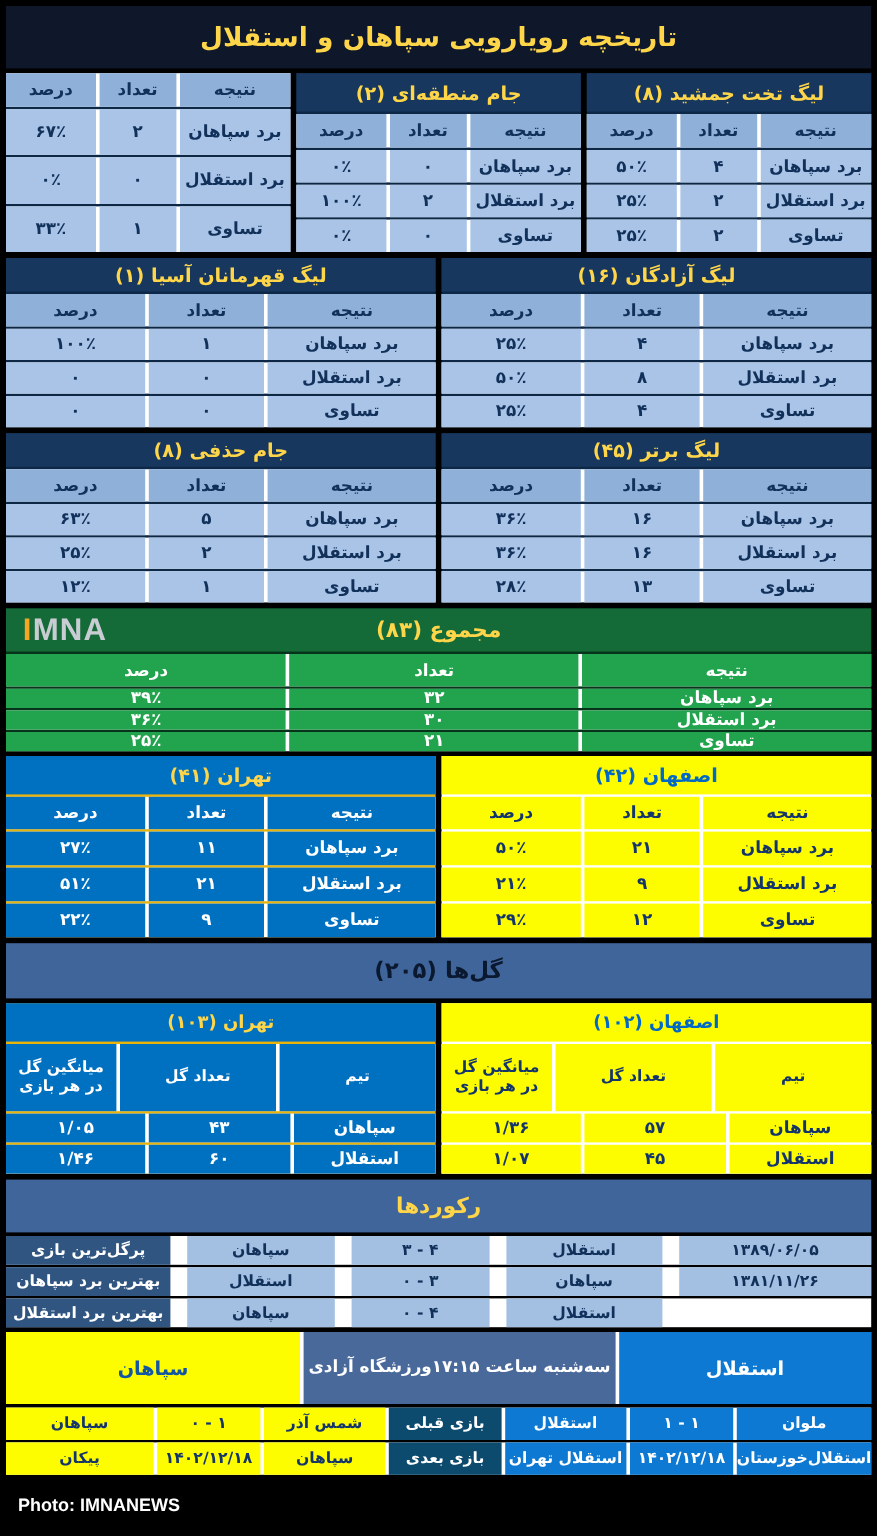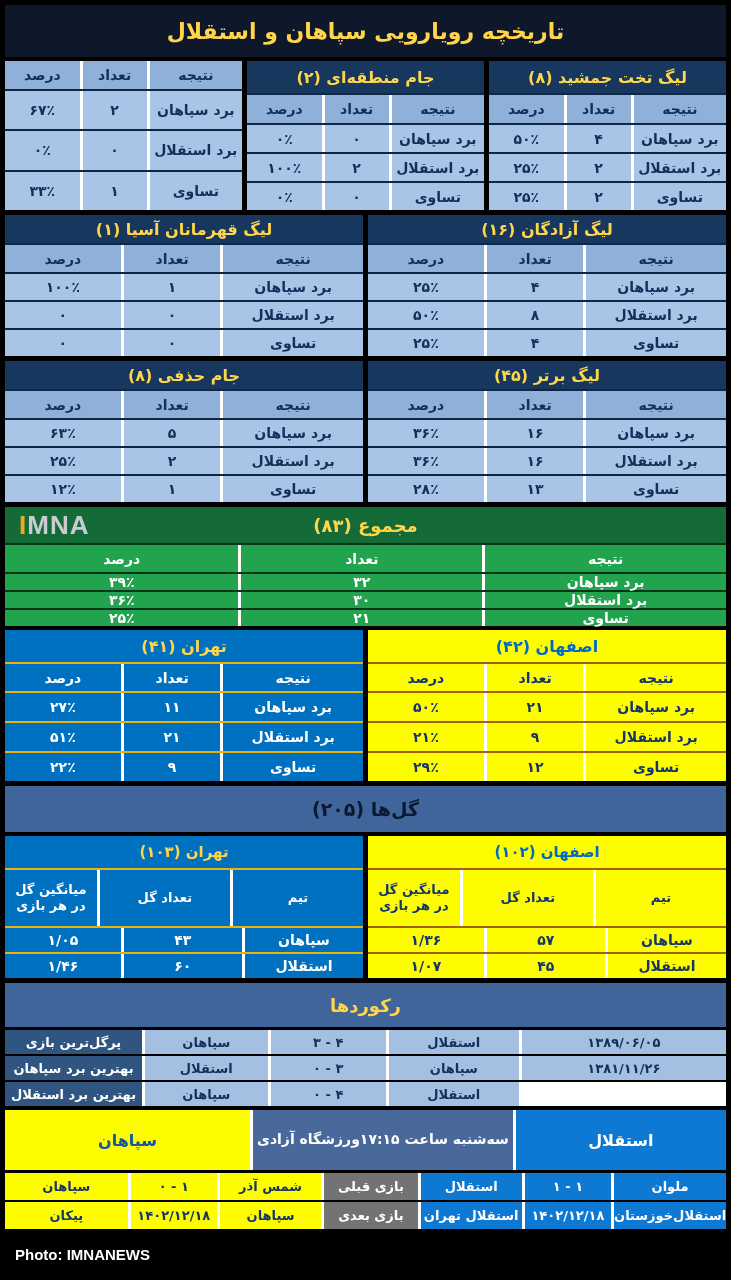--- a/index.html
+++ b/index.html
@@ -33,56 +33,56 @@
   .total .c{background:#21a44d;color:#fff}
   .total .c1,.total .c2{flex:0 0 33.4%}
   .logo{position:absolute;left:14px;top:50%;transform:translateY(-50%);direction:ltr;
     font-family:"Liberation Sans",sans-serif;font-size:26px;letter-spacing:1px}
   .logo .li{color:#f5a623}.logo .lr{color:#c9cdd3}
 
   
   .vblue{background:#eab308}
   .vblue .thead{background:#0071c1;color:#ffd64a}
   .vblue .c{background:#0071c1;color:#fff}
-  .vyellow{background:#a16207}
+  .vyellow{background:#ffffff}
   .vyellow .thead{background:#fdfd00;color:#0068c5}
   .vyellow .c{background:#fdfd00;color:#14356b}
 
   
   .band{flex:none;display:flex;align-items:center;justify-content:center;background:#40659a}
   .goals-title{height:46px;color:#0a1830;font-size:19px}
   .rec-title{height:44px;color:#ffd64a;font-size:18px}
   .gsec{height:142px}
   .gsec .thead{height:32px;font-size:15px}
   .gsec .chead{height:56px}
   .gsec .chead .c{font-size:13px;line-height:1.25;text-align:center;padding:0 6px}
   .gsec .c1{flex:0 0 33%}.gsec .c2{flex:0 0 33%}
 
   
   .rec-rows{height:76px;display:flex;flex-direction:column;gap:2px;flex:none}
-  .rec-row{flex:1;display:flex;gap:3px;background:#fff;direction:ltr}
+  .rec-row{flex:1;display:flex;gap:14px;background:#fff;direction:ltr}
   .rec-row .rc{display:flex;align-items:center;justify-content:center;background:#a3c0e2;
     color:#11305a;font-size:13px;min-width:0}
   .rc-label{flex:0 0 19%;background:#2f5580 !important;color:#fff !important}
   .rc-t1{flex:0 0 17%}.rc-score{flex:0 0 16%}.rc-t2{flex:0 0 18%}.rc-date{flex:1}
   .num{direction:ltr}
 
   
   .preview{height:60px;display:flex;gap:3px;background:#fff;direction:ltr;flex:none}
   .p-yel{flex:0 0 34%;background:#fdfd00;color:#1155a3;font-size:16px}
   .p-mid{flex:0 0 36%;background:#49699b;color:#fff;font-size:14px;flex-direction:row;
     line-height:1.7;direction:rtl}
   .p-blue{flex:1;background:#0d79d2;color:#fff;font-size:16px}
 
   
   .fx-rows{height:56px;display:flex;flex-direction:column;gap:2px;flex:none}
   .fx{flex:1;display:flex;gap:3px;background:#fff;direction:ltr;font-size:13px}
   .fx>div{display:flex;align-items:center;justify-content:center;min-width:0}
   .fx-y{background:#fdfd00;color:#14356b}
-  .fx-l{background:#737373;color:#fff}
+  .fx-l{background:#0c4a6e;color:#fff}
   .fx-b{background:#0d79d2;color:#fff}
   .w17{flex:0 0 17%}.w12{flex:0 0 12%}.w14{flex:0 0 14%}.w13{flex:0 0 13%}.wfx{flex:1}
 
   .credit{flex:1;display:flex;align-items:center;justify-content:flex-start;direction:ltr;
     color:#fff;font-size:15px;padding:0 10px;font-family:"Liberation Sans",sans-serif}
 </style>
 </head>
 <body>
 
 <div class="poster">

